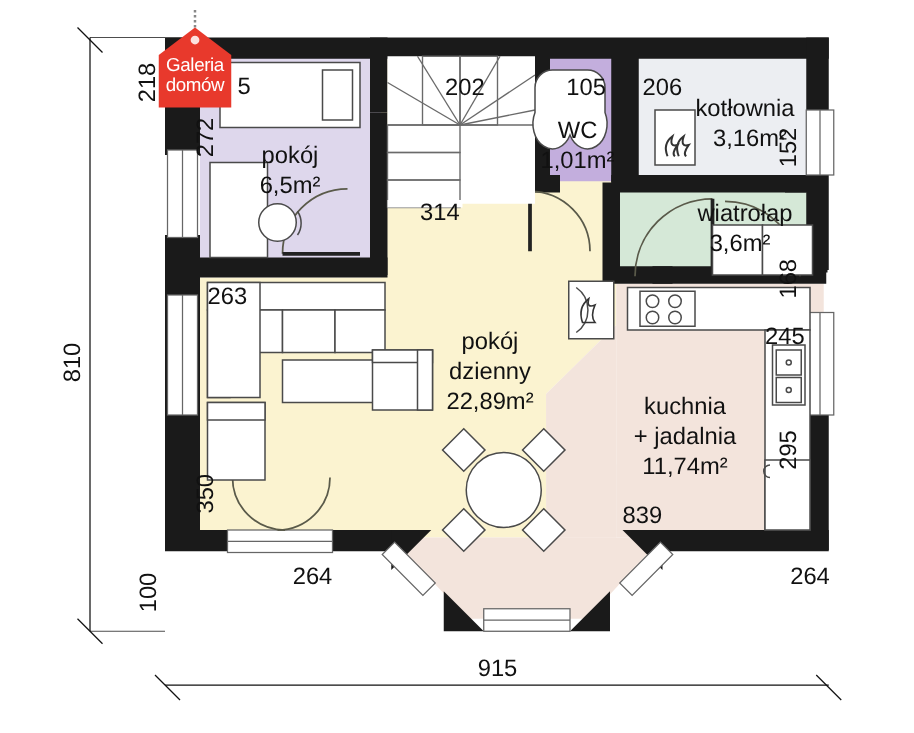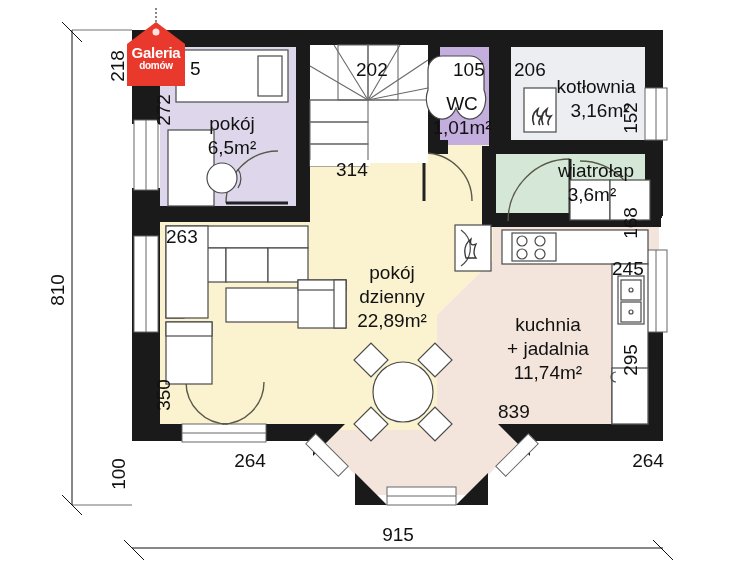--- a/index.html
+++ b/index.html
@@ -4,24 +4,24 @@
 <style>
   html,body{margin:0;padding:0;background:#ffffff;}
   body{width:731px;height:586px;position:relative;overflow:hidden;
        font-family:"Liberation Sans", sans-serif;color:#111;}
   .plan{position:absolute;left:0;top:0;width:731px;height:586px;}
   svg{display:block;}
   .dimtxt{font-family:"Liberation Sans",sans-serif;font-size:19px;fill:#111;}
   .roomtxt{font-family:"Liberation Sans",sans-serif;font-size:19px;fill:#111;}
   .logo-wrap{position:absolute;left:119px;top:22px;width:74px;height:72px;}
   .logo-txt1,.logo-txt2{position:absolute;left:0;width:74px;text-align:center;
-        color:#fff;font-family:"Liberation Sans",sans-serif;font-weight:bold;
+        color:#fff;font-family:"Liberation Sans",sans-serif;font-weight:normal;
         letter-spacing:-0.3px;}
   .logo-txt1{top:22px;font-size:15px;}
-  .logo-txt2{top:38px;font-size:10px;}
+  .logo-txt2{top:38px;font-size:15px;}
 </style>
 </head>
 <body>
 
 <div class="plan">
 <svg width="731" height="586" viewBox="0 0 731 586" xmlns="http://www.w3.org/2000/svg">
 
   <g>
 
     <rect x="160" y="45" width="145" height="168" fill="#ded7ec"></rect>

